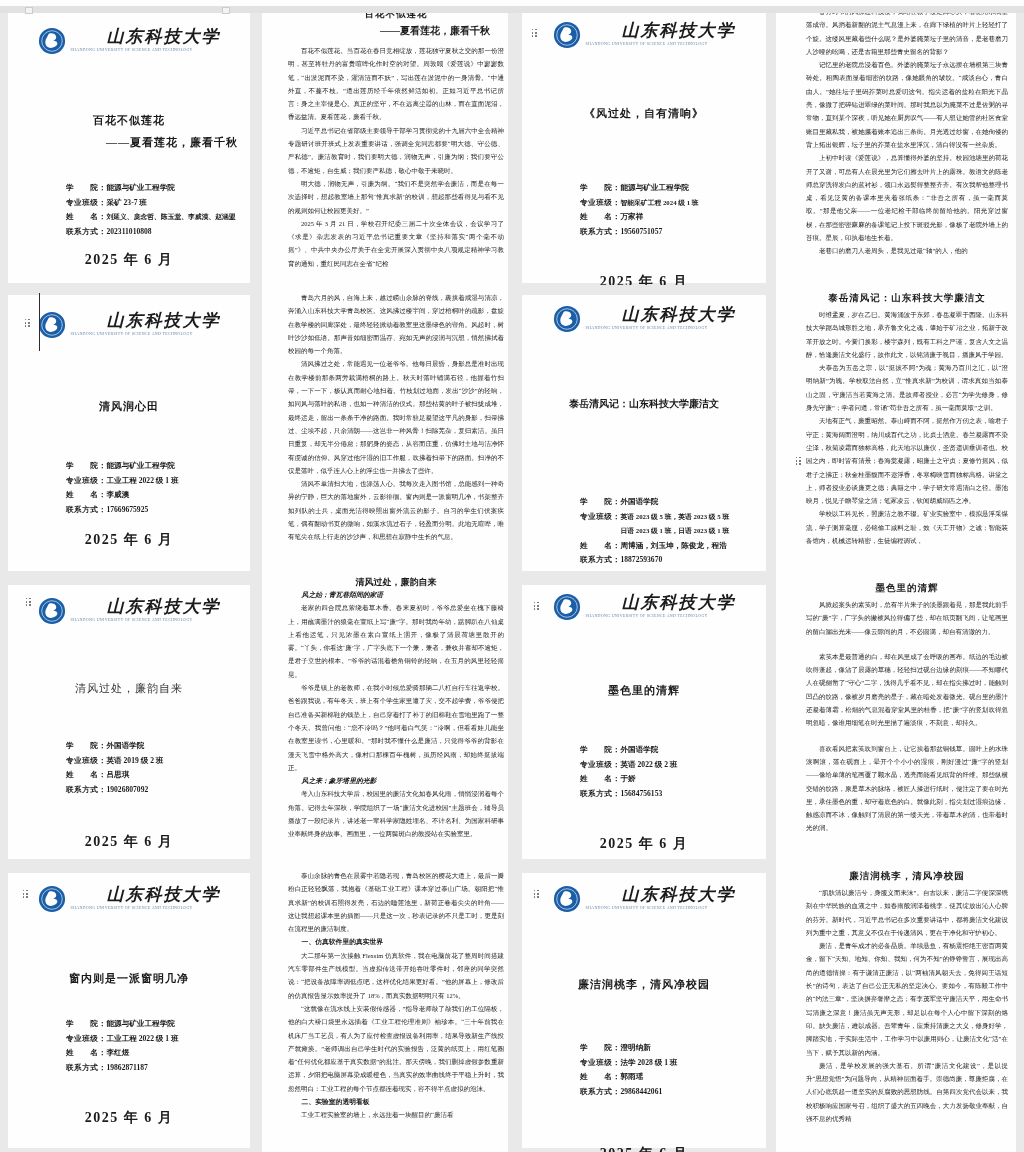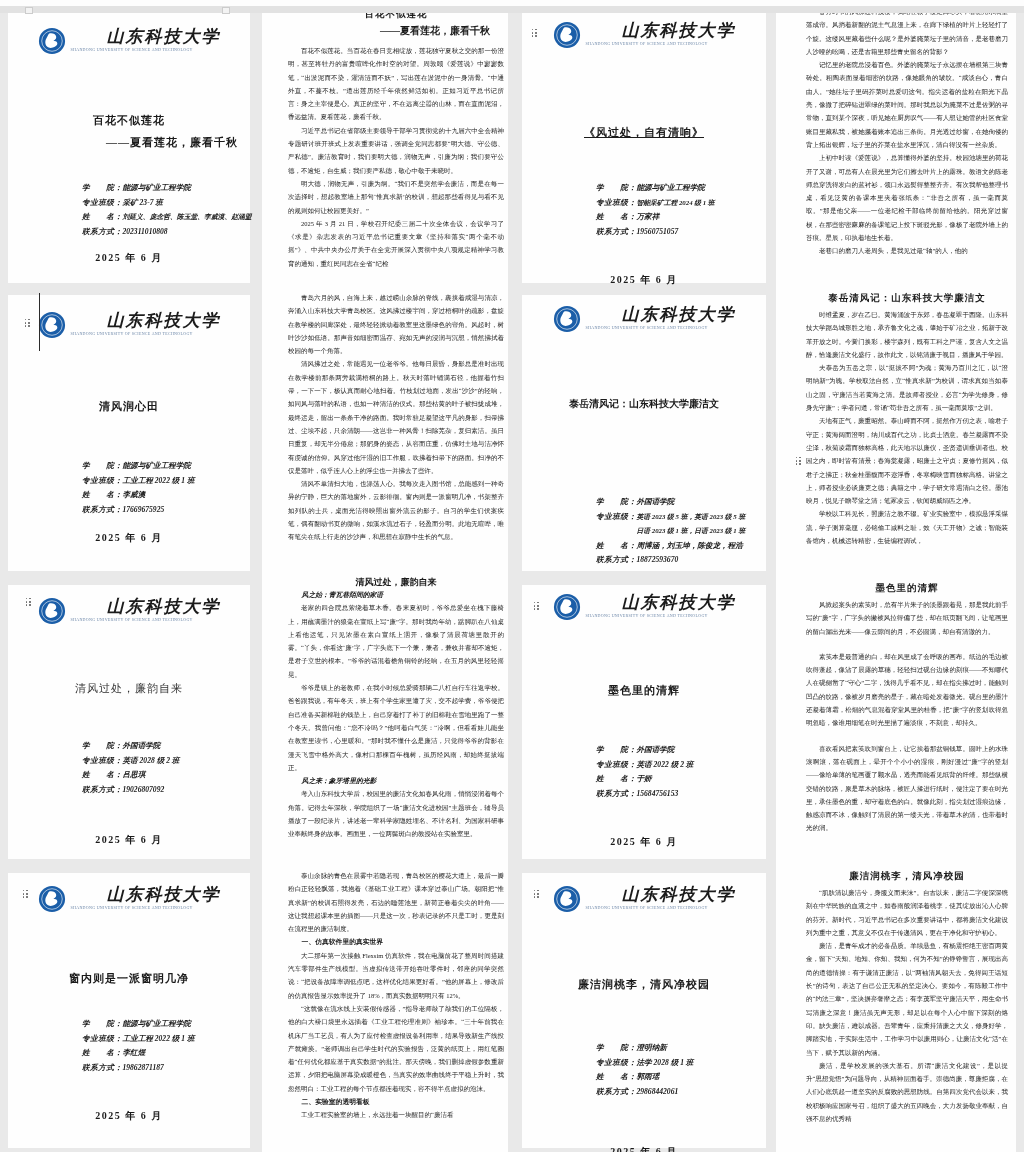--- a/index.html
+++ b/index.html
@@ -19,25 +19,25 @@
   .cell.text.r0 .page{top:0;}
 
   
   .logo{position:absolute;left:0;right:0;display:flex;justify-content:center;align-items:flex-start;gap:5px;}
   .logo-zh{font-size:17px;font-weight:bold;font-style:italic;letter-spacing:2px;line-height:20px;white-space:nowrap;margin-left:36px;}
   .logo-en{font-size:4px;color:#6b86a8;letter-spacing:.3px;white-space:nowrap;margin-top:0px;}
   .cv-title{position:absolute;left:0;right:0;text-align:center;font-weight:bold;font-size:11px;letter-spacing:1px;white-space:nowrap;}
   .cv-title.dash{text-align:right;padding-right:12px;box-sizing:border-box;}
   .cv-title.small{font-size:10px;letter-spacing:0;}
   .cv-title.light{font-weight:normal;color:#333;}
-  .cv-info{position:absolute;left:74px;right:2px;font-style:italic;}
+  .cv-info{position:absolute;left:58px;right:2px;}
   .cv-row{display:flex;font-size:7.6px;line-height:14.5px;font-weight:bold;white-space:nowrap;}
   .cv-label{flex:none;letter-spacing:.5px;}
   .cv-val{overflow:visible;text-align:center;}
-  .cv-date{position:absolute;left:0;right:0;text-align:center;font-weight:bold;font-size:10px;letter-spacing:1.5px;}
+  .cv-date{position:absolute;left:0;right:0;text-align:center;font-weight:bold;font-size:14px;letter-spacing:1.5px;}
 
   
   .tp{position:absolute;inset:0;box-sizing:border-box;}
   .c1 .tp{padding:6px 4px 0 26px;}
   .c3 .tp{padding:5px 8px 0 30px;}
   .tp-t1{text-align:center;font-weight:bold;font-size:9.5px;letter-spacing:1px;margin:2px 0 3px;}
   .tp-t2{text-align:right;font-weight:bold;font-size:10px;padding-right:14px;margin:0 0 6px;}
   .tp-p{font-size:6.5px;line-height:13.3px;text-align:justify;text-indent:2em;margin:0;color:#222;}
   .spaced .tp-p{margin-bottom:12px;}
   .tp-h{font-size:6.8px;line-height:13.3px;font-weight:bold;text-indent:2em;margin:0;}
@@ -113,21 +113,21 @@
           <svg viewBox="0 0 30 30" width="28" height="28" class="emblem">
             <circle cx="15" cy="15" r="14" fill="#1b5ea8"></circle>
             <circle cx="15" cy="15" r="11" fill="none" stroke="#ffffff" stroke-width="0.8" opacity="0.8"></circle>
             <path d="M12 7 C 19 5.5, 22.5 12, 16.5 15 C 21.5 14, 23 20, 16 22 C 8 24.2, 6.2 16, 9.2 11.8 C 10.2 10, 11 8, 12 7 Z" fill="#ffffff"></path>
           </svg>
           <div class="logo-txt">
             <div class="logo-zh">山东科技大学</div>
             <div class="logo-en">SHANDONG UNIVERSITY OF SCIENCE AND TECHNOLOGY</div>
           </div>
         </div>
-        <div class="cv-title" style="top: 112px; text-decoration: underline;">《风过处，自有清响》</div>
+        <div class="cv-title" style="top: 93px;">《风过处，自有清响》</div>
         <div class="cv-info" style="top: 168px;">
           <div class="cv-row">
             <span class="cv-label">学　　院：</span>
             <span class="cv-val">能源与矿业工程学院</span>
           </div>
           <div class="cv-row">
             <span class="cv-label">专业班级：</span>
             <span class="cv-val" style="font-size: 6.8px;">智能采矿工程 2024 级 1 班</span>
           </div>
           <div class="cv-row">
@@ -284,21 +284,21 @@
           </div>
         </div>
         <div class="cv-title light" style="top: 96px;">清风过处，廉韵自来</div>
         <div class="cv-info" style="top: 154px;">
           <div class="cv-row">
             <span class="cv-label">学　　院：</span>
             <span class="cv-val">外国语学院</span>
           </div>
           <div class="cv-row">
             <span class="cv-label">专业班级：</span>
-            <span class="cv-val">英语 2028 级 2 班</span>
+            <span class="cv-val">英语 2019 级 2 班</span>
           </div>
           <div class="cv-row">
             <span class="cv-label">姓　　名：</span>
             <span class="cv-val">吕思琪</span>
           </div>
           <div class="cv-row">
             <span class="cv-label">联系方式：</span>
             <span class="cv-val">19026807092</span>
           </div>
         </div>

